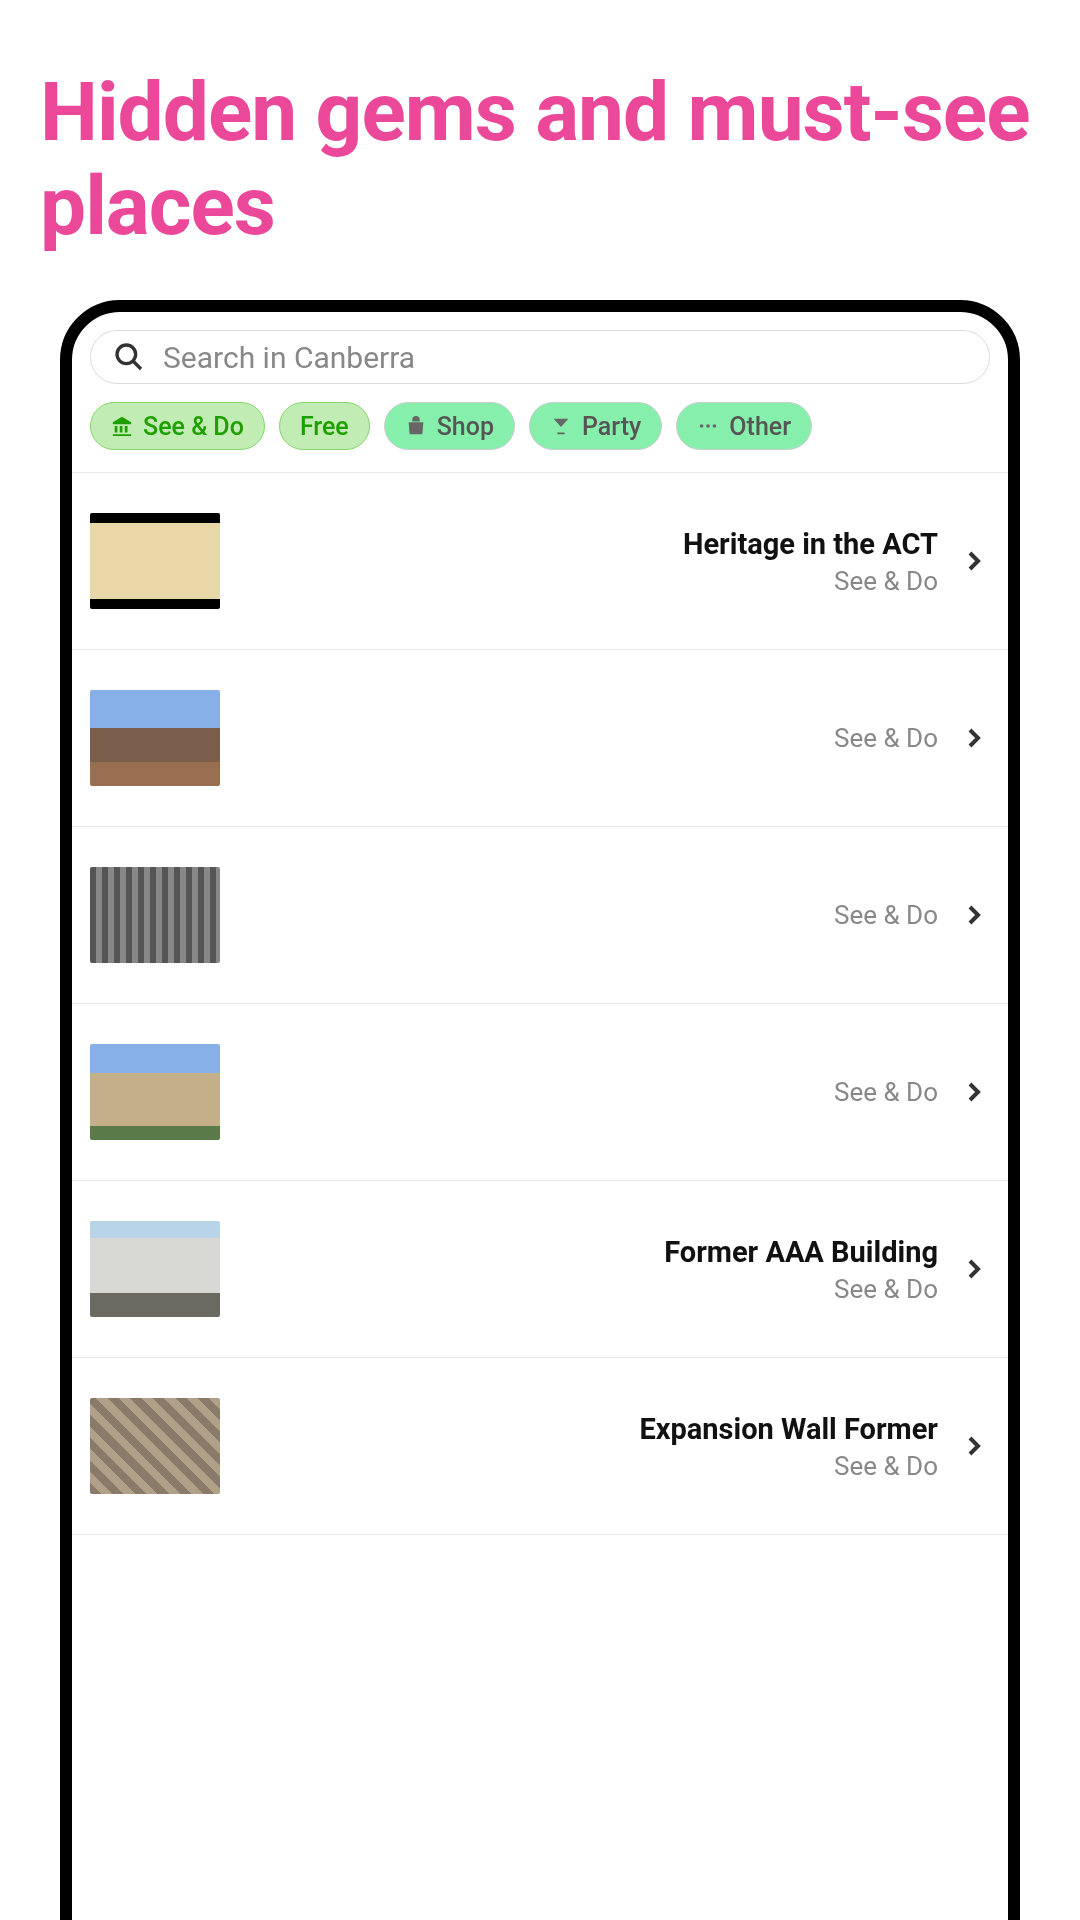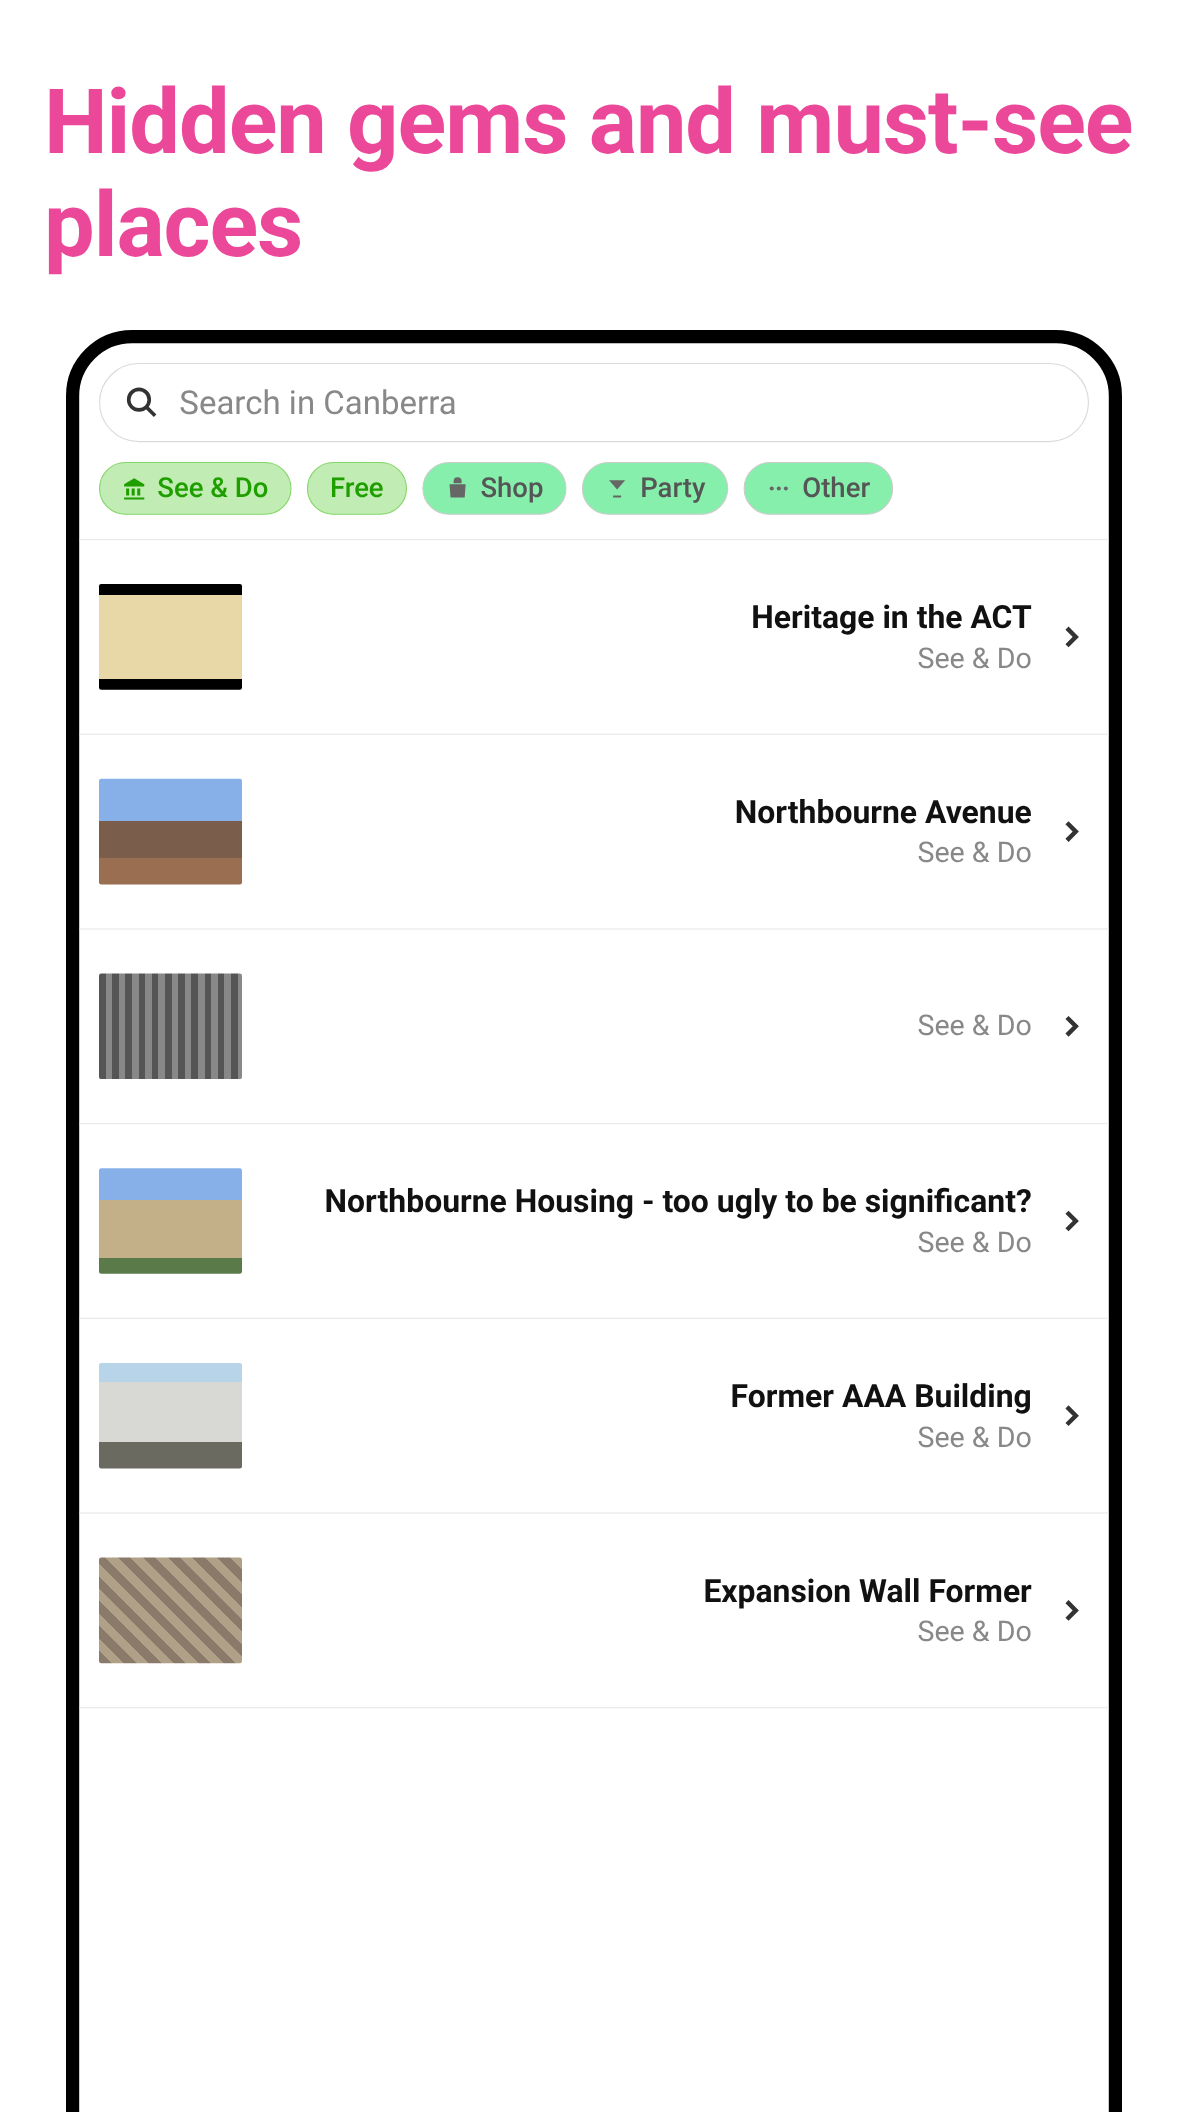--- a/index.html
+++ b/index.html
@@ -34,21 +34,21 @@
       height: 1700px;
       overflow: hidden;
     }
     .phone-inner {
       padding: 18px 0 0;
     }
     .search-bar {
       margin: 0 18px;
       border: 1px solid #dadada;
       border-radius: 36px;
-      height: 72px;
+      height: 54px;
       display: flex;
       align-items: center;
       padding: 0 22px;
     }
     .search-icon {
       width: 32px;
       height: 32px;
       margin-right: 18px;
       flex-shrink: 0;
     }
@@ -201,42 +201,40 @@
         <div class="item-subtitle">See &amp; Do</div>
       </div>
       <svg class="chevron" viewBox="0 0 24 24" fill="none" stroke="#333" stroke-width="3">
           <polyline points="9 6 15 12 9 18"></polyline>
         </svg>
     </div>
 
     <div class="list-item">
       <div class="thumb thumb-1"></div>
       <div class="item-text">
-        <div class="item-title">Northbourne Avenue</div>
         <div class="item-subtitle">See &amp; Do</div>
       </div>
       <svg class="chevron" viewBox="0 0 24 24" fill="none" stroke="#333" stroke-width="3">
           <polyline points="9 6 15 12 9 18"></polyline>
         </svg>
     </div>
 
     <div class="list-item">
       <div class="thumb thumb-2"></div>
       <div class="item-text">
         <div class="item-subtitle">See &amp; Do</div>
       </div>
       <svg class="chevron" viewBox="0 0 24 24" fill="none" stroke="#333" stroke-width="3">
           <polyline points="9 6 15 12 9 18"></polyline>
         </svg>
     </div>
 
     <div class="list-item">
       <div class="thumb thumb-3"></div>
       <div class="item-text">
-        <div class="item-title">Northbourne Housing - too ugly to be significant?</div>
         <div class="item-subtitle">See &amp; Do</div>
       </div>
       <svg class="chevron" viewBox="0 0 24 24" fill="none" stroke="#333" stroke-width="3">
           <polyline points="9 6 15 12 9 18"></polyline>
         </svg>
     </div>
 
     <div class="list-item">
       <div class="thumb thumb-4"></div>
       <div class="item-text">

